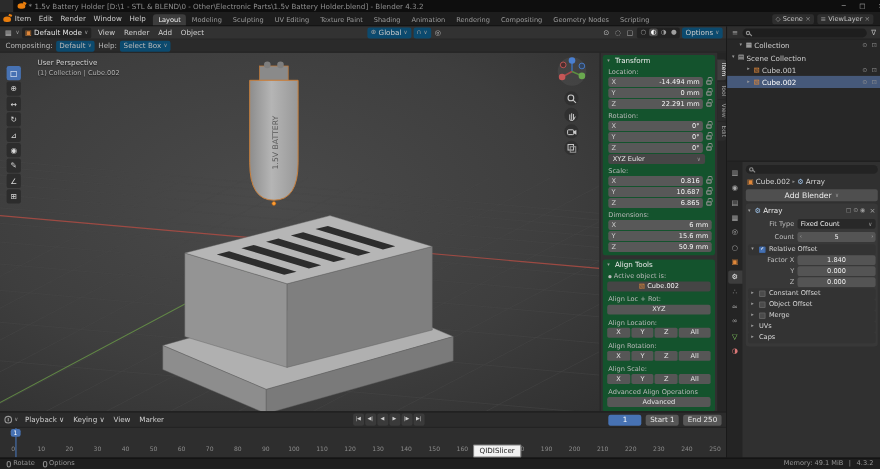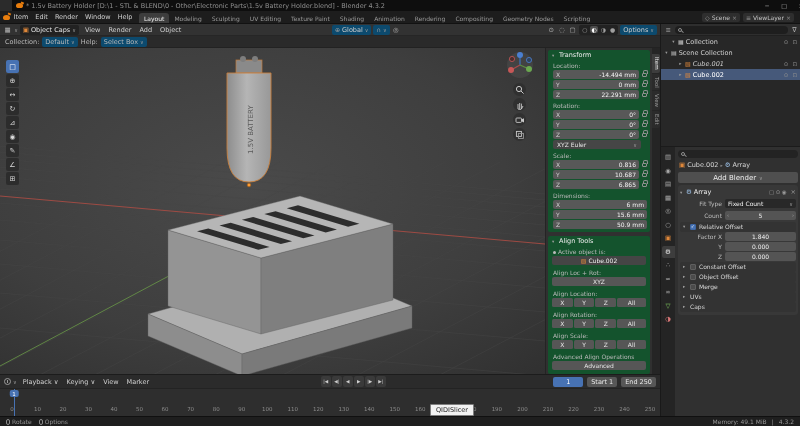--- a/index.html
+++ b/index.html
@@ -202,21 +202,21 @@
       <span>ViewLayer</span>
       <span class="wclose">×</span>
     </div>
   </div>
 
   <div id="vp-header">
     <span class="hdr-icon">▦</span>
     <span class="caret">∨</span>
     <div class="mode-btn">
       <span class="pticon icon-object">▣</span>
-      <span>Object Caps</span>
+      <span>Default Mode</span>
       <span class="caret">∨</span>
     </div>
     <span id="vph-menus" style="display:flex">
         <span class="menu-item">View</span>
         <span class="menu-item">Render</span>
         <span class="menu-item">Add</span>
         <span class="menu-item">Object</span>
       </span>
     <span class="spacer"></span>
     <div class="hdr-field">
@@ -239,21 +239,21 @@
       <span class="shade-icon">◑</span>
       <span class="shade-icon">●</span>
     </div>
     <div class="hdr-field">
       <span>Options</span>
       <span class="caret">∨</span>
     </div>
   </div>
 
   <div id="tool-settings">
-    <span>Collection:</span>
+    <span>Compositing:</span>
     <div class="hdr-field">
       <span>Default</span>
       <span class="caret">∨</span>
     </div>
     <span>Help:</span>
     <div class="hdr-field">
       <span>Select Box</span>
       <span class="caret">∨</span>
     </div>
   </div>
@@ -325,20 +325,24 @@
         <g>
           <rect x="236" y="12" width="26" height="13" fill="#8a8a8a" stroke="#c07a3a" stroke-width="0.7"></rect>
           <circle cx="243" cy="11" r="3" fill="#7e7e7e"></circle>
           <circle cx="255" cy="11" r="3" fill="#7e7e7e"></circle>
           <path d="M227,25 h44 v75 q0,34 -22,34 q-22,0 -22,-34 z" fill="url(#batg)" stroke="#c9803c" stroke-width="0.9"></path>
           <text transform="translate(253,106) rotate(-90)" font-size="7" fill="#5a5a5a">1.5V BATTERY</text>
           <circle cx="249" cy="137" r="1.8" fill="#ff9d33" stroke="#a85f17" stroke-width="0.6"></circle>
         </g>
       </svg>
 
+      <div class="vp-overlay-text">
+        <div>User Perspective</div>
+        <div class="line2">(1) Collection | Cube.002</div>
+      </div>
 
       <div id="toolbar">
           <div class="tool-btn active">□</div>
           <div class="tool-btn">⊕</div>
           <div class="tool-btn">↔</div>
           <div class="tool-btn">↻</div>
           <div class="tool-btn">⊿</div>
           <div class="tool-btn">◉</div>
           <div class="tool-btn">✎</div>
           <div class="tool-btn">∠</div>
@@ -616,21 +620,21 @@
             <span class="ol-spacer"></span>
             <span class="ol-ctl">⊙</span>
             <span class="ol-ctl">⊡</span>
           </div>
           <div class="ol-row" style="padding-left: 3px;">
             <span class="ol-arrow">▾</span>
             <span class="ol-icon icon-scene-collection">▤</span>
             <span class="ol-label">Scene Collection</span>
             <span class="ol-spacer"></span>
           </div>
-          <div class="ol-row" style="padding-left: 17px; font-style: italic;">
+          <div class="ol-row" style="padding-left: 17px;">
             <span class="ol-arrow">▸</span>
             <span class="ol-icon icon-mesh-cube">▧</span>
             <span class="ol-label">Cube.001</span>
             <span class="ol-spacer"></span>
             <span class="ol-ctl">⊙</span>
             <span class="ol-ctl">⊡</span>
           </div>
           <div class="ol-row sel" style="padding-left: 17px;">
             <span class="ol-arrow">▸</span>
             <span class="ol-icon icon-mesh-cube">▧</span>

